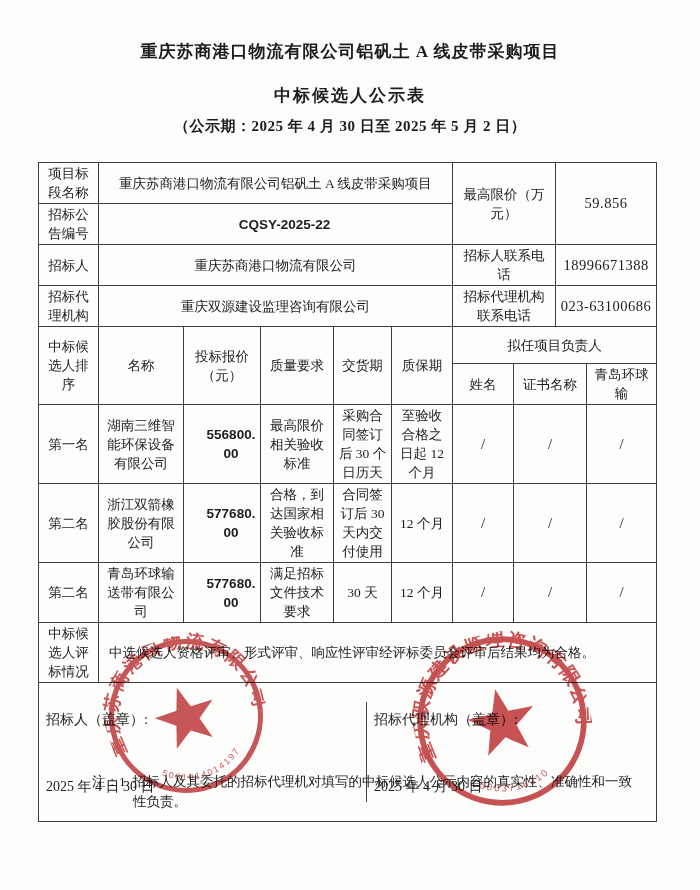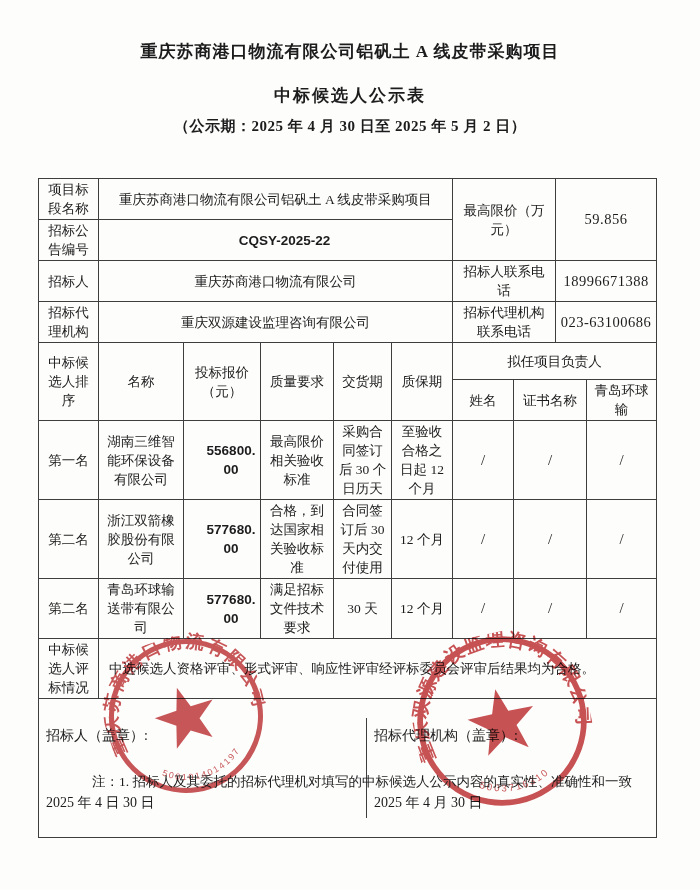--- a/index.html
+++ b/index.html
@@ -7,21 +7,21 @@
     width:700px;height:890px;position:relative;background:#fdfdfc;
     font-family:"Liberation Serif","DejaVu Serif",serif;color:#1c1c1c;
     overflow:hidden;
   }
   .center-line{position:absolute;left:0;width:100%;text-align:center;font-weight:bold;}
   .doc-title{top:40px;font-size:17px;letter-spacing:1px;}
   .doc-subtitle{top:84px;font-size:17px;letter-spacing:2px;}
   .doc-period{top:117px;font-size:15px;letter-spacing:.5px;}
 
   table.main{
-    position:absolute;left:38px;top:178px;width:618px;
+    position:absolute;left:38px;top:162px;width:618px;
     border-collapse:collapse;table-layout:fixed;
   }
   td{
     border:1.5px solid #3e3e3e;text-align:center;vertical-align:middle;
     font-size:13.5px;line-height:19px;padding:1px 3px;
     white-space:pre-line;word-break:break-all;
   }
   .num-sans{font-family:"Liberation Sans","DejaVu Sans",sans-serif;font-weight:bold;font-size:13.5px;padding-left:21px;}
   .num-serif{font-size:14.5px;letter-spacing:.5px;}
   .left-text{text-align:left;padding-left:10px;}
@@ -226,14 +226,15 @@
   </text>
   <text font-size="11" letter-spacing="2.5" font-family="Liberation Sans, sans-serif" fill="#c23a3c">
     <textPath href="#arcBotR" startOffset="50%" text-anchor="middle">5003716310</textPath>
   </text>
 </svg>
 
 <div class="notes">
   <span class="note-prefix">注：</span>
   <div class="note-body">
     <div>1. 招标人及其委托的招标代理机对填写的中标候选人公示内容的真实性、准确性和一致</div>
+    <div class="note-line2">性负责。</div>
   </div>
 </div>
 
 </body></html>

